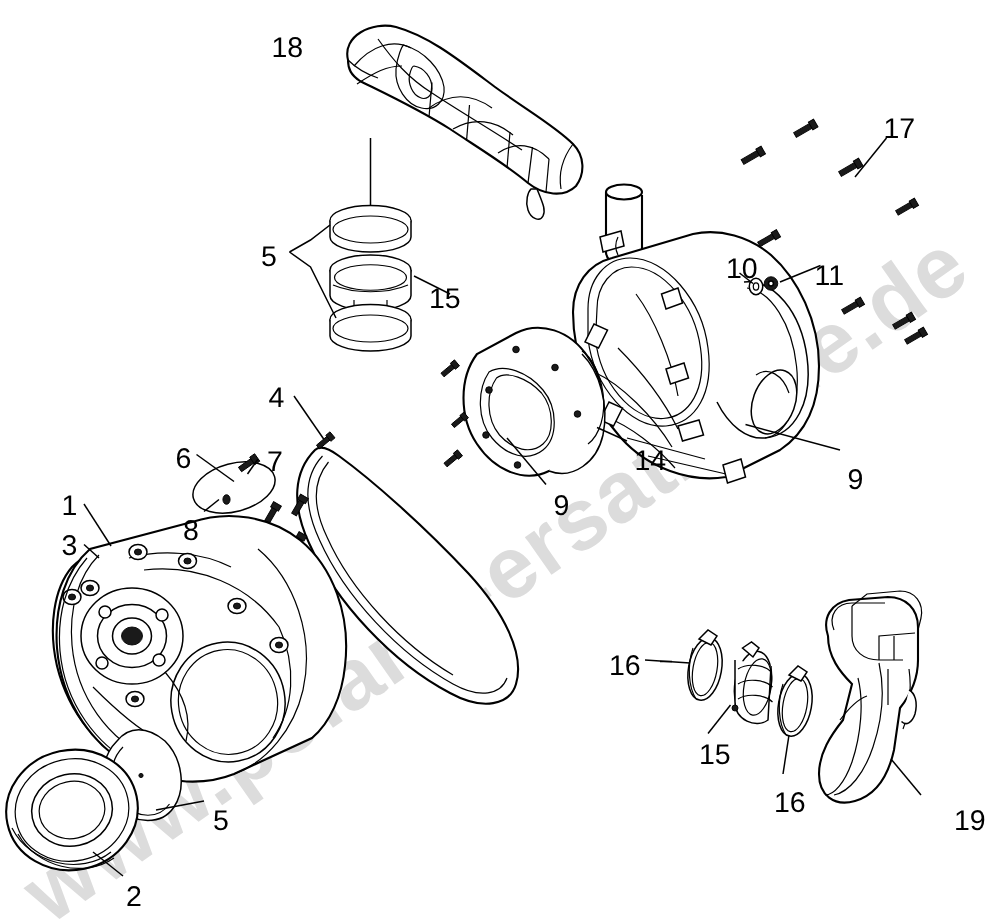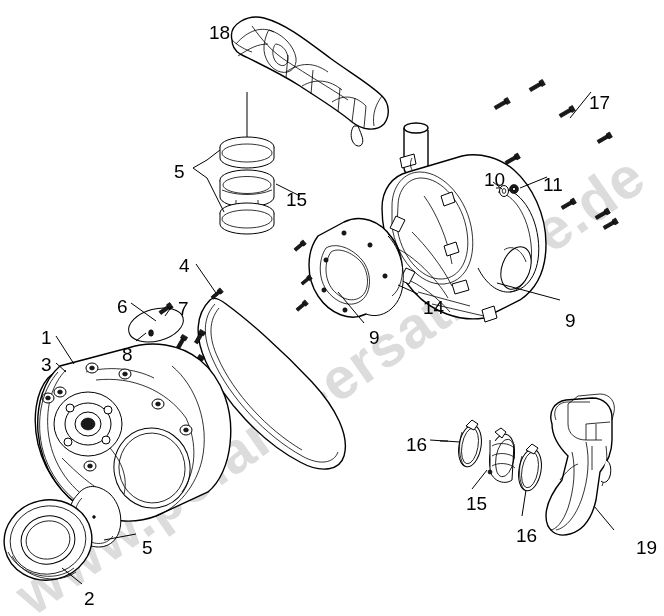--- a/index.html
+++ b/index.html
@@ -417,22 +417,22 @@
       <path class="thin" d="M592 446 L592 470"></path>
       <path class="thin" d="M606 446 C608 460 606 476 602 486"></path>
       <path class="out2" d="M606 460 C610 462 612 468 610 476 C608 482 604 484 601 481"></path>
       <path class="thin" d="M560 480 C566 472 572 466 578 464"></path>
     </g>
     <line class="leader" x1="594" y1="506" x2="614" y2="530"></line>
 
   </svg>
 
   <div id="label-layer">
-    <div class="lbl" style="left:181px;top:23px;margin-left:28px;">18</div>
-    <div class="lbl" style="left:589px;top:77px;margin-top:16px;">17</div>
+    <div class="lbl" style="left:181px;top:23px;">18</div>
+    <div class="lbl" style="left:589px;top:77px;">17</div>
     <div class="lbl" style="left:174px;top:162px;">5</div>
     <div class="lbl" style="left:286px;top:190px;">15</div>
     <div class="lbl" style="left:484px;top:170px;">10</div>
     <div class="lbl" style="left:543px;top:175px;">11</div>
     <div class="lbl" style="left:565px;top:311px;">9</div>
     <div class="lbl" style="left:179px;top:256px;">4</div>
     <div class="lbl" style="left:423px;top:298px;">14</div>
     <div class="lbl" style="left:369px;top:328px;">9</div>
     <div class="lbl" style="left:117px;top:297px;">6</div>
     <div class="lbl" style="left:178px;top:299px;">7</div>

